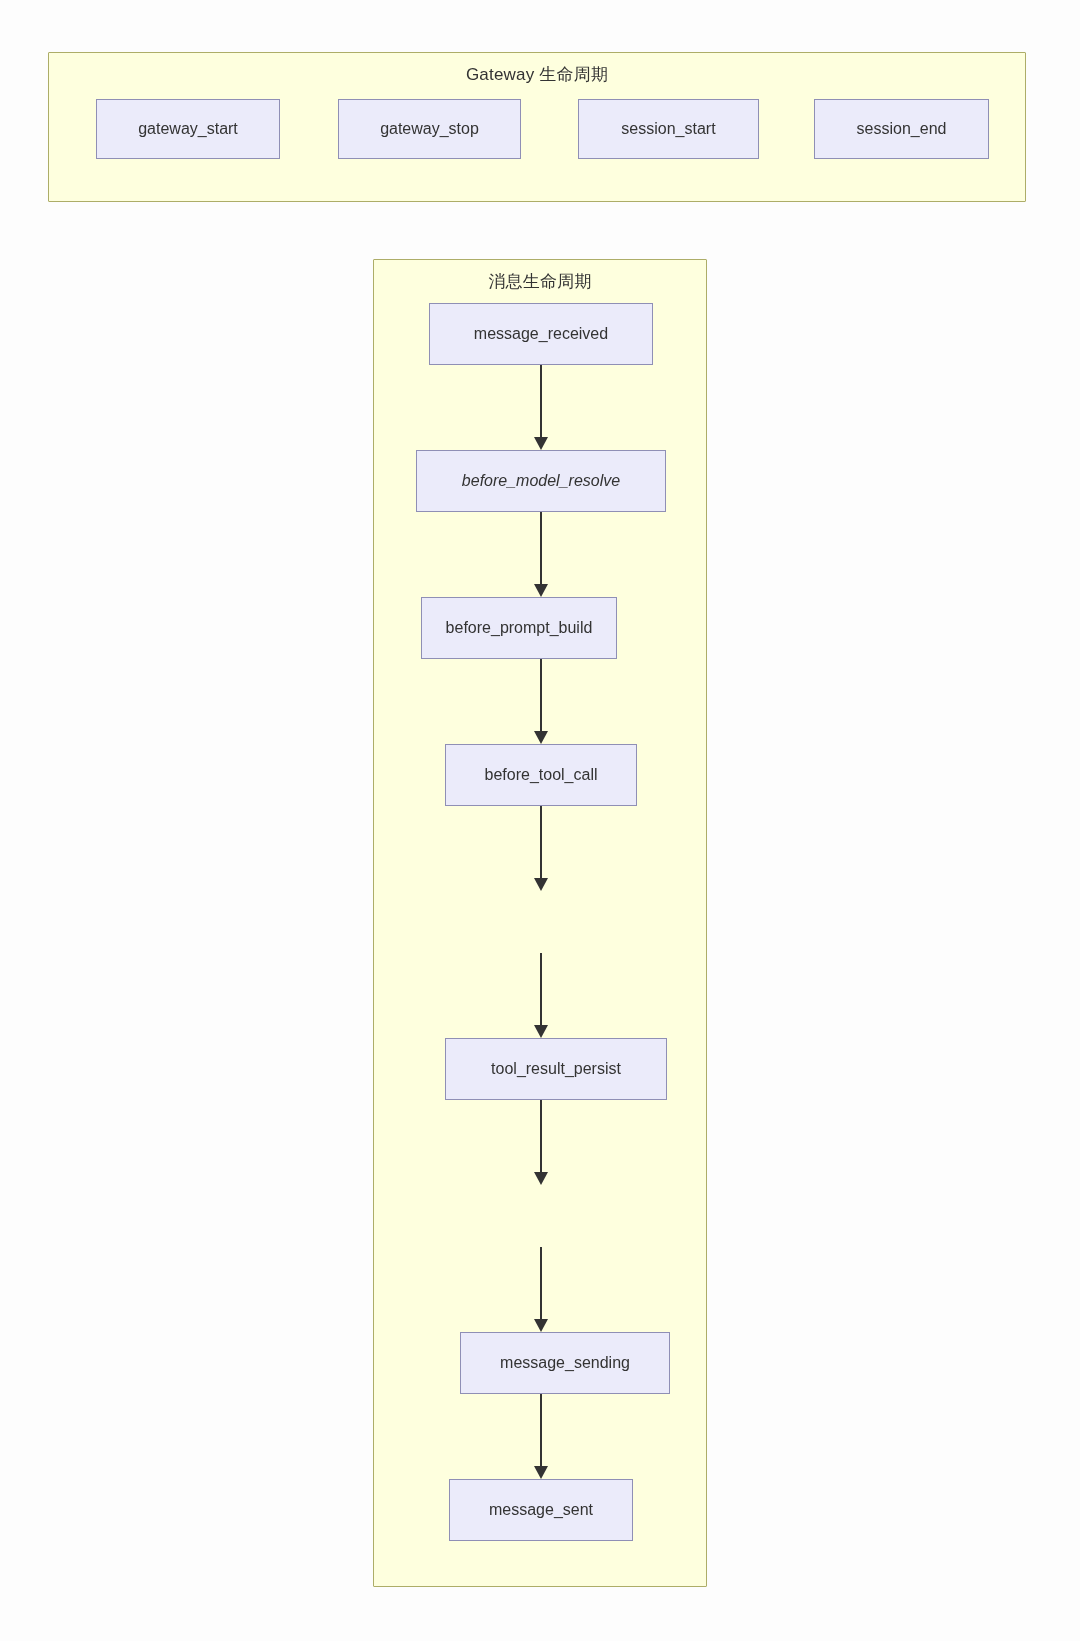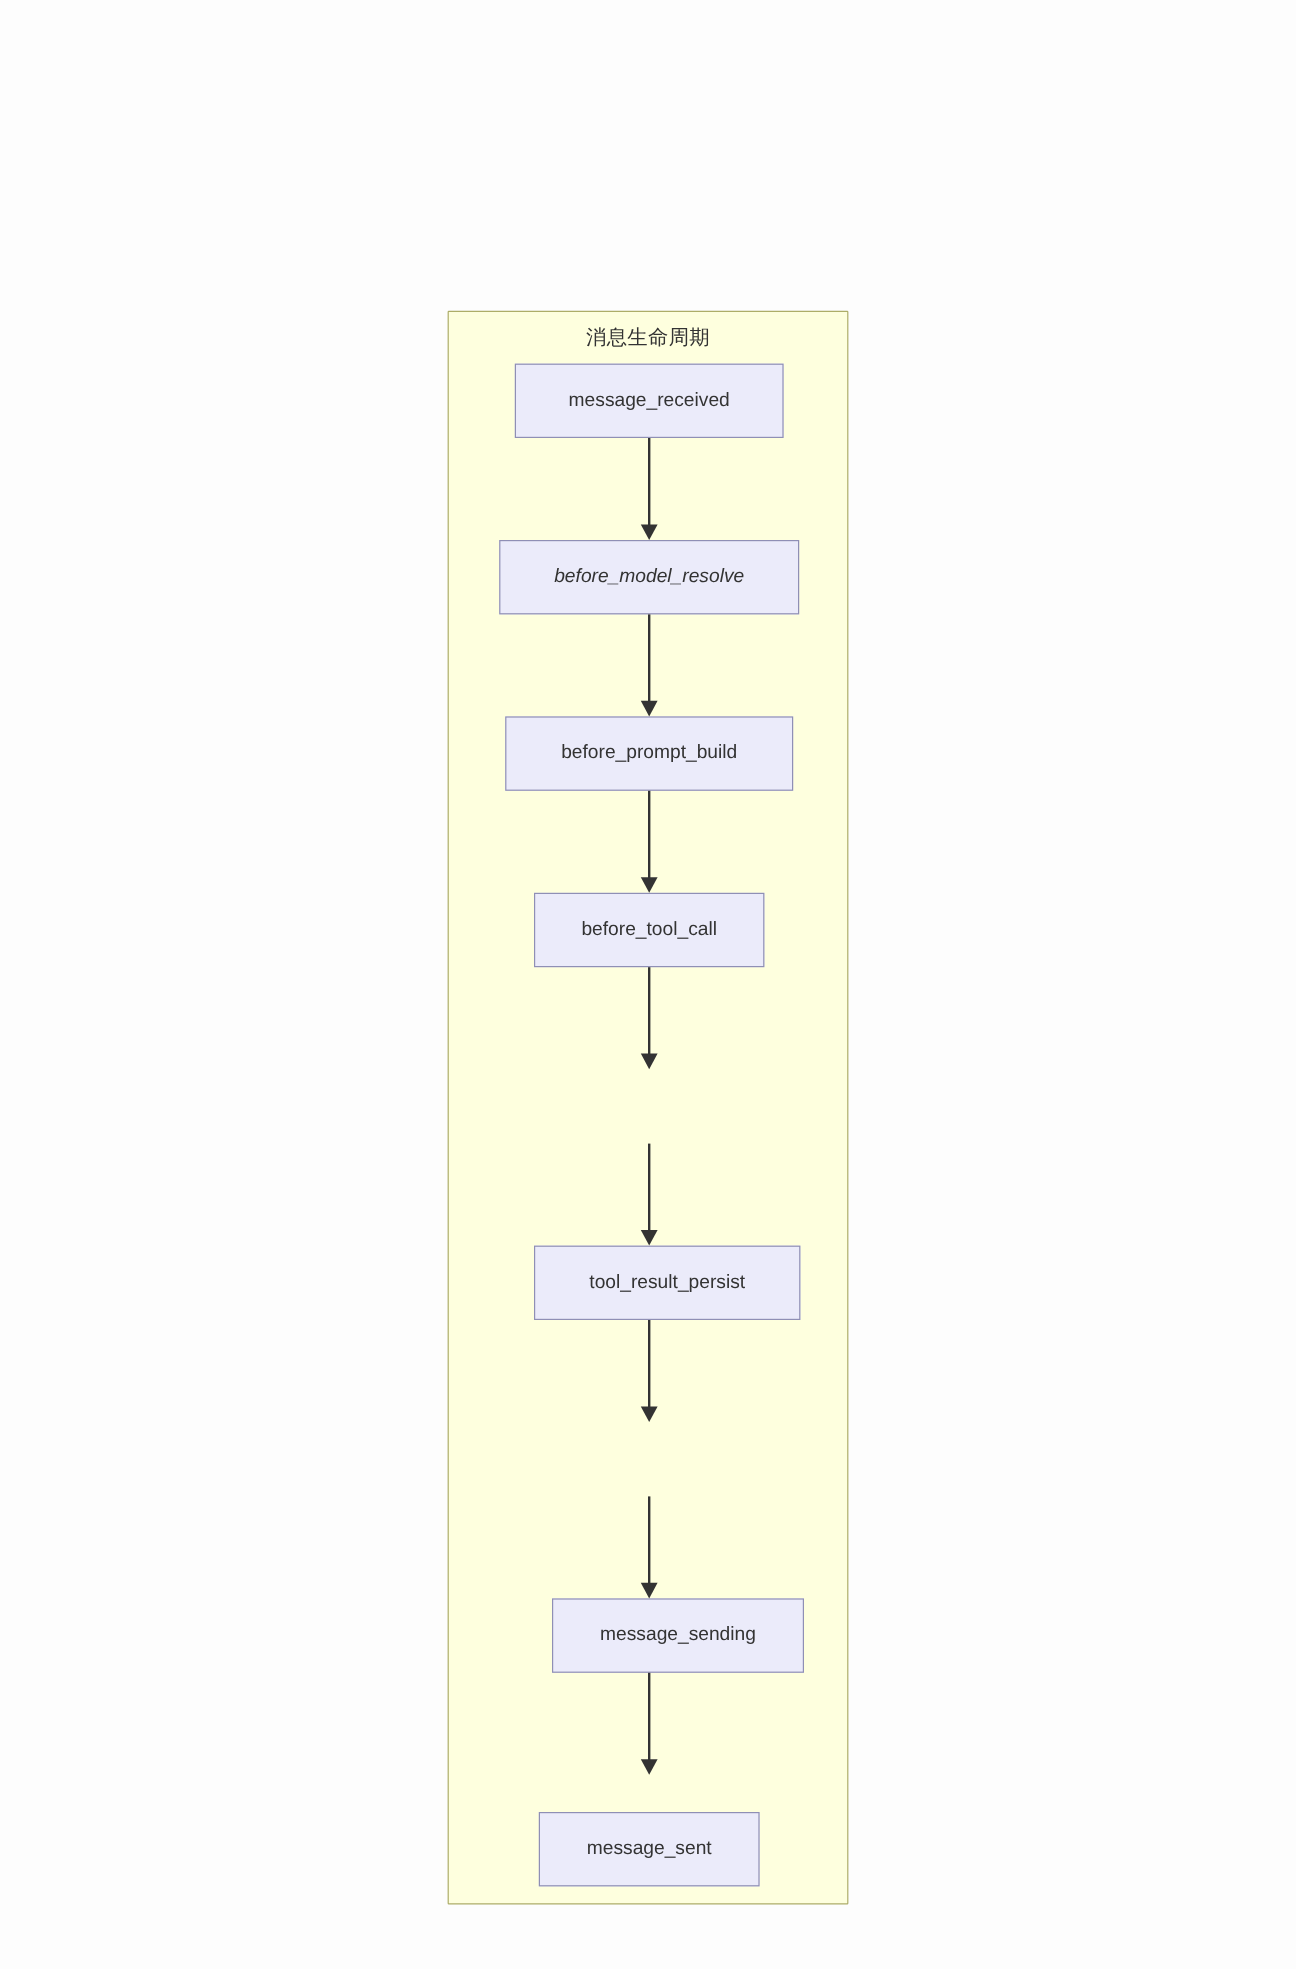--- a/index.html
+++ b/index.html
@@ -77,31 +77,39 @@
     border-left: 7px solid transparent;
     border-right: 7px solid transparent;
     border-top: 13px solid var(--arrow_color);
   }
 </style>
 </head>
 <body>
 
 <div class="canvas">
 
+  <div class="cluster" style="left:48px; top:52px; width:978px; height:150px;">
+    <div class="cluster-title">Gateway 生命周期</div>
+
+    <div class="node" style="left:47px; top:46px; width:184px;">gateway_start</div>
+    <div class="node" style="left:289px; top:46px; width:183px;">gateway_stop</div>
+    <div class="node" style="left:529px; top:46px; width:181px;">session_start</div>
+    <div class="node" style="left:765px; top:46px; width:175px;">session_end</div>
+  </div>
 
   <div class="cluster" style="left:373px; top:259px; width:334px; height:1328px;">
     <div class="cluster-title">消息生命周期</div>
 
     <div class="node chain-node" style="left:55px; top:43px; width:224px;">message_received</div>
     <div class="node chain-node" style="left:42px; top:190px; width:250px;font-style:italic;">before_model_resolve</div>
-    <div class="node chain-node" style="left:47px; top:337px; width:240px;">before_prompt_build</div>
+    <div class="node chain-node" style="left:47px; top:337px; width:196px;">before_prompt_build</div>
     <div class="node chain-node" style="left:71px; top:484px; width:192px;">before_tool_call</div>
     <div class="node chain-node" style="left:71px; top:778px; width:222px;">tool_result_persist</div>
     <div class="node chain-node" style="left:62px; top:1072px; width:210px;margin-left:24px;">message_sending</div>
-    <div class="node chain-node" style="left:75px; top:1219px; width:184px;margin-top:31px;">message_sent</div>
+    <div class="node chain-node" style="left:75px; top:1219px; width:184px;">message_sent</div>
 
     <div class="arrow" style="top:105px; height:85px;">
       <div class="arrow-line" style="height:73px;"></div>
       <div class="arrow-head"></div>
     </div>
     <div class="arrow" style="top:252px; height:85px;">
       <div class="arrow-line" style="height:73px;"></div>
       <div class="arrow-head"></div>
     </div>
     <div class="arrow" style="top:399px; height:85px;">

